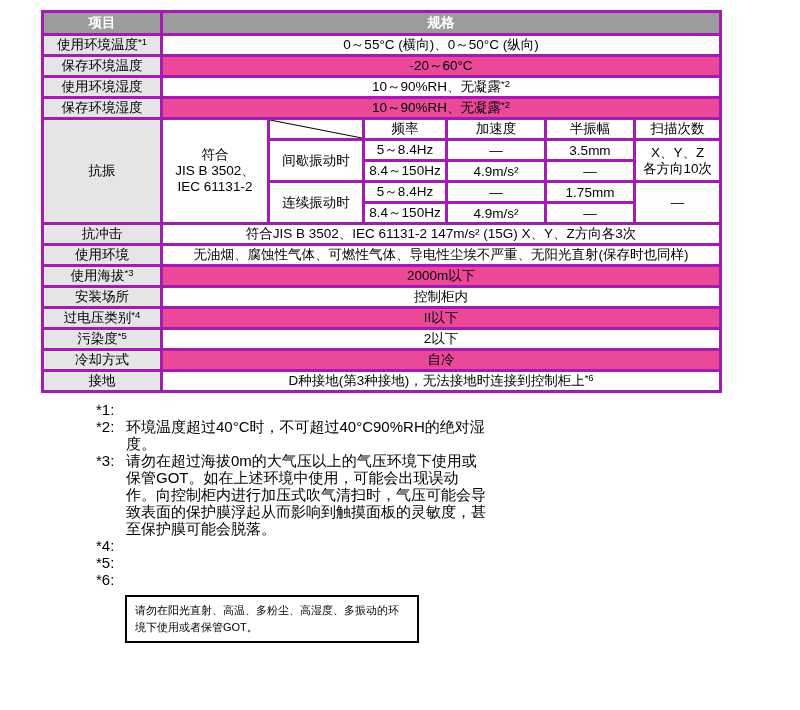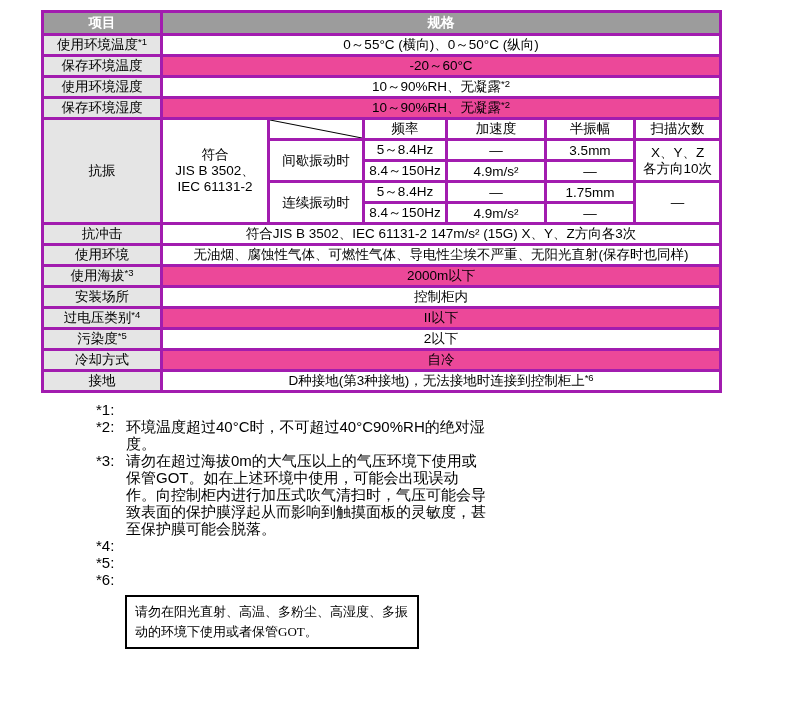--- a/index.html
+++ b/index.html
@@ -61,23 +61,22 @@
   .fn { display:flex; }
   .fn-marker { flex:0 0 30px; }
   .fn-text { width:360px; }
 
   
   .warnbox {
     margin:7px 0 0 84px;
     width:274px;
     border:2px solid #000;
     padding:5px 8px;
-    font-size:13px;
+    font-size:11px;
     line-height:1.55;
-    font-family:Liberation Serif, serif;
   }
 </style>
 </head>
 <body>
 
 <div class="page">
 
   <table class="spec">
     <colgroup>
       <col style="width:119px">

